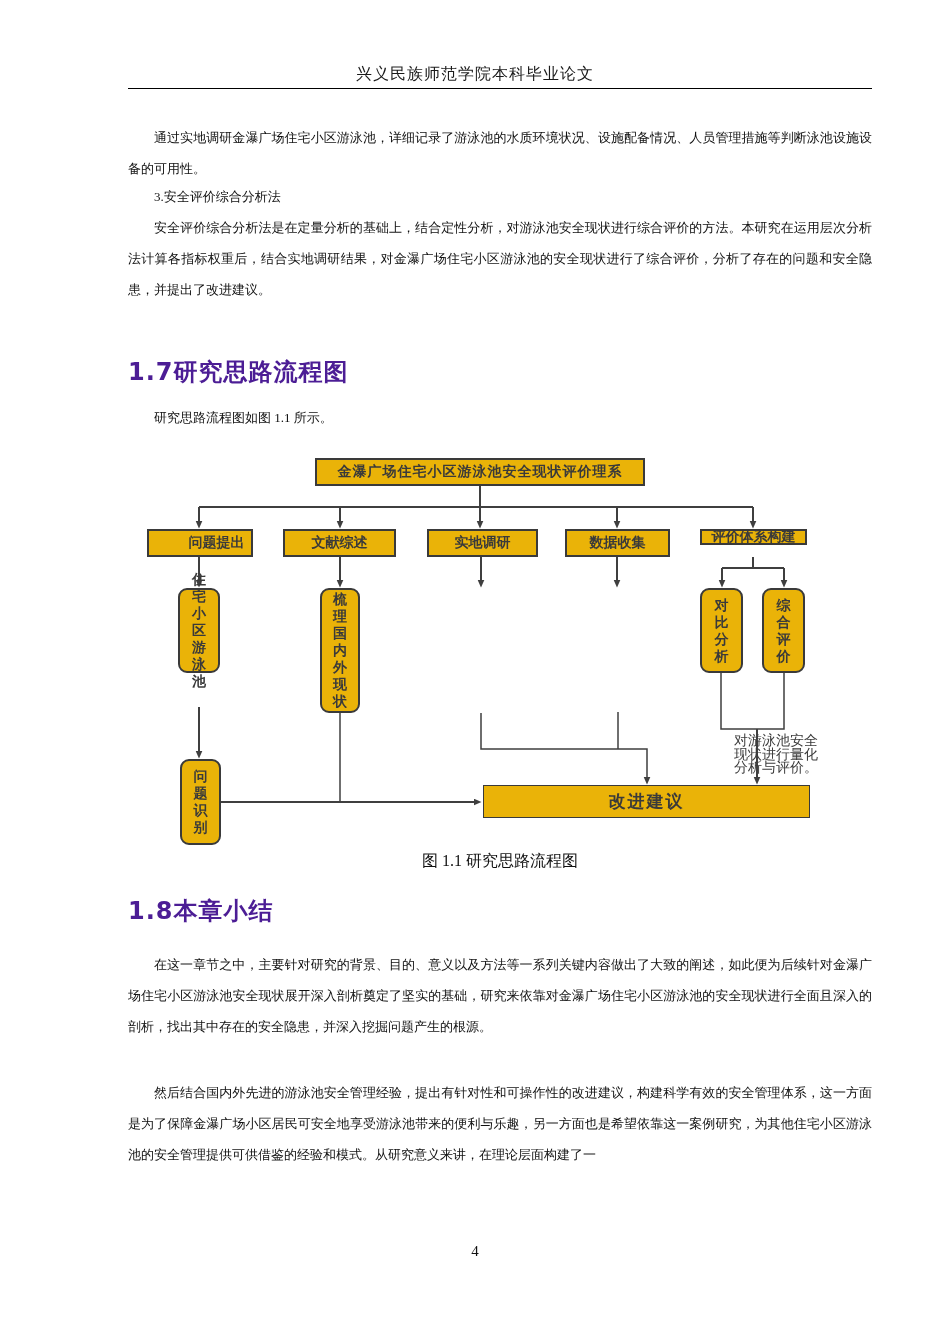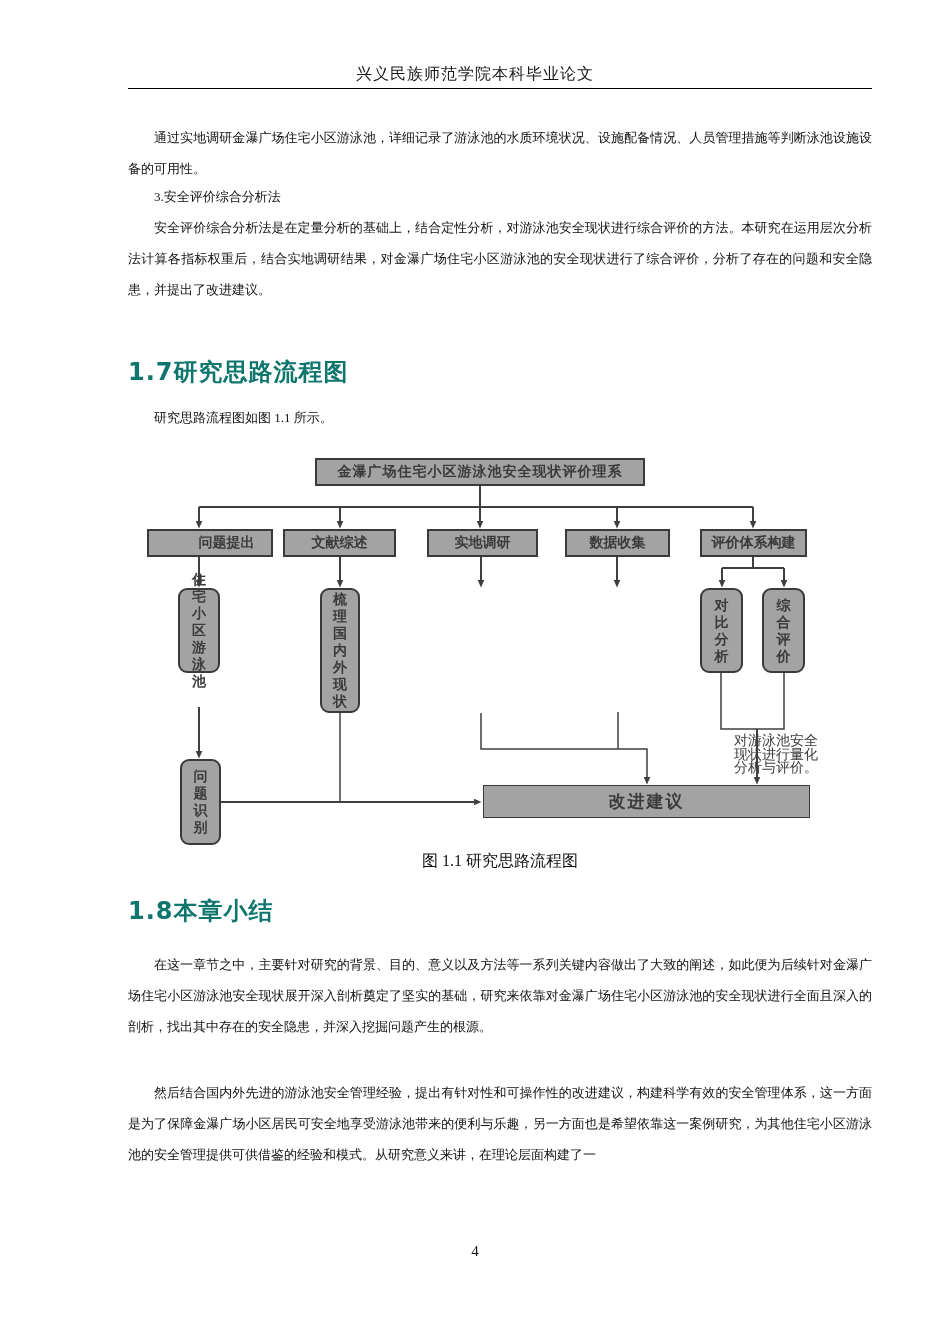--- a/index.html
+++ b/index.html
@@ -17,35 +17,35 @@
     border-top:1.5px solid #000;
   }
   .para{
     position:absolute;left:128px;width:744px;
     font-size:13px;line-height:31px;text-align:justify;
     text-indent:2em;color:#111;
   }
   .h-sec{
     position:absolute;left:128px;width:744px;margin:0;
     font-family:"DejaVu Sans", sans-serif;font-weight:bold;
-    font-size:24px;color:#0f766e;letter-spacing:1px;
+    font-size:24px;color:#4c1d95;letter-spacing:1px;
   }
   .caption{
     position:absolute;left:128px;width:744px;text-align:center;
     font-size:16px;color:#111;
   }
   .pageno{
     position:absolute;left:128px;top:1243px;width:694px;
     text-align:center;font-size:15px;color:#111;
   }
   
   .fc-lines{position:absolute;left:0;top:0;pointer-events:none;}
   .fc-box{
     position:absolute;box-sizing:border-box;
-    background:#a3a3a3;border:2px solid #3a3a3a;
+    background:#eab308;border:2px solid #3a3a3a;
     display:flex;align-items:center;justify-content:center;
     font-family:"DejaVu Sans", sans-serif;font-weight:600;
     font-size:14px;color:#3a3a3a;text-align:center;
   }
   .fc-box.round{border-radius:9px;}
   .fc-vtext{
     display:inline-block;width:1em;word-break:break-all;
     line-height:17px;text-align:center;white-space:normal;
   }
   .fc-root{letter-spacing:1px;}
@@ -105,25 +105,25 @@
       <path d="M618,712 L618,749" stroke-width="1.5"></path>
       <path d="M481,713 L481,749 L647,749 L647,777" stroke-width="1.5" marker-end="url(#arr)"></path>
 
       <path d="M721,673 L721,729 L784,729 L784,673" stroke-width="1.5"></path>
       <path d="M757,729 L757,777" stroke-width="2" marker-end="url(#arr)"></path>
     </g>
   </svg>
 
   <div class="fc-box fc-root" style="left:315px;top:458px;width:330px;height:28px;">金瀑广场住宅小区游泳池安全现状评价理系</div>
 
-  <div class="fc-box" style="left:147px;top:529px;width:126px;height:28px;padding-left:33px;">问题提出</div>
+  <div class="fc-box" style="left:147px;top:529px;width:106px;height:28px;padding-left:33px;">问题提出</div>
   <div class="fc-box" style="left:283px;top:529px;width:113px;height:28px;">文献综述</div>
   <div class="fc-box" style="left:427px;top:529px;width:111px;height:28px;">实地调研</div>
   <div class="fc-box" style="left:565px;top:529px;width:105px;height:28px;">数据收集</div>
-  <div class="fc-box" style="left:700px;top:529px;width:107px;height:28px;">评价体系构建</div>
+  <div class="fc-box" style="left:700px;top:529px;width:107px;height:16px;">评价体系构建</div>
 
   <div class="fc-box round" style="left:178px;top:588px;width:42px;height:85px;">
     <span class="fc-vtext">住宅小区游泳池</span>
   </div>
   <div class="fc-box round" style="left:320px;top:588px;width:40px;height:125px;">
     <span class="fc-vtext">梳理国内外现状</span>
   </div>
   <div class="fc-box round" style="left:700px;top:588px;width:43px;height:85px;">
     <span class="fc-vtext">对比分析</span>
   </div>

